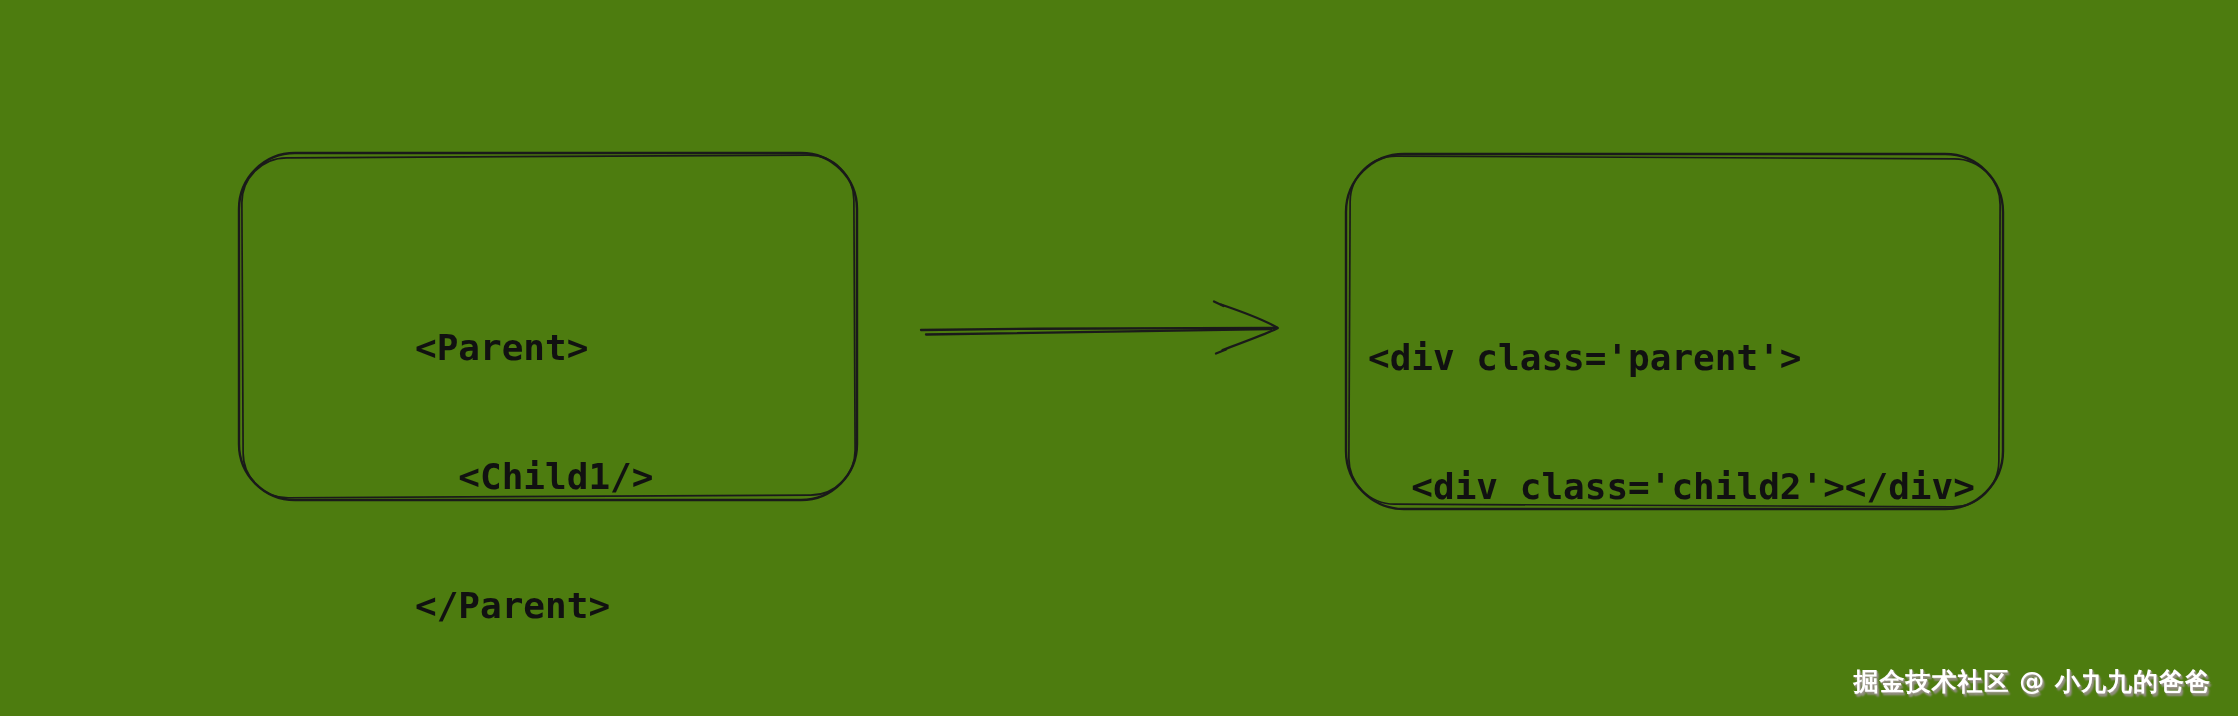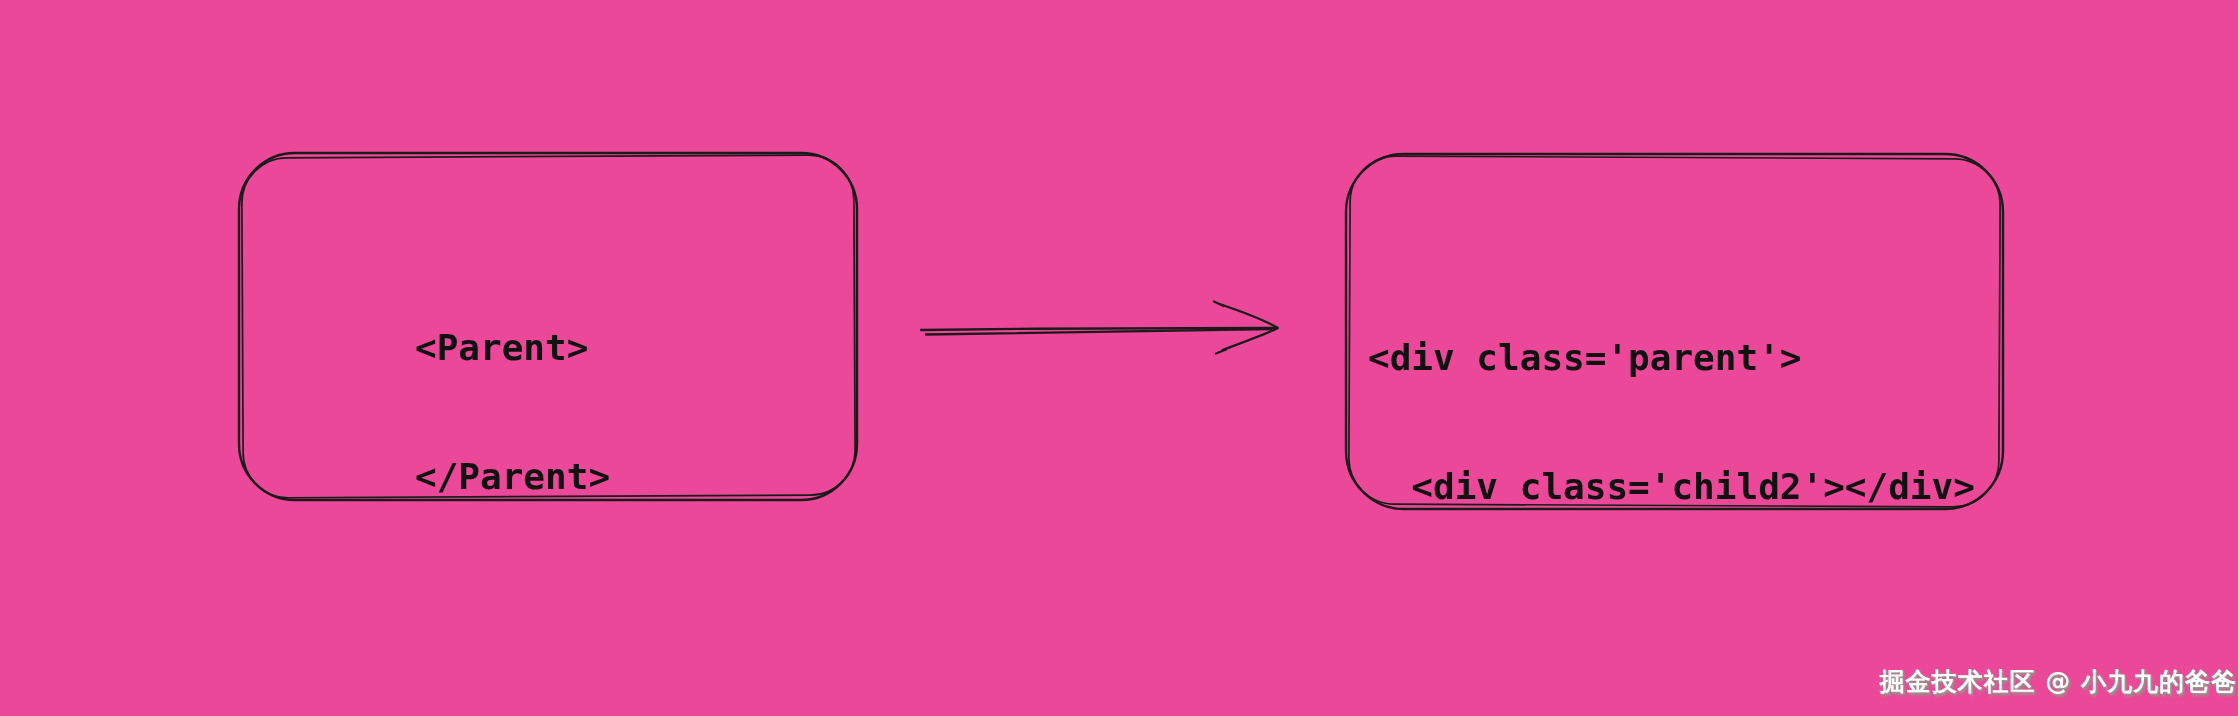--- a/index.html
+++ b/index.html
@@ -4,21 +4,21 @@
 <style>
   html, body {
     margin: 0;
     padding: 0;
     background: #ffffff;
   }
   .canvas {
     position: relative;
     width: 2238px;
     height: 716px;
-    background: #ec4899;
+    background: #4d7c0f;
     overflow: hidden;
     font-family: "DejaVu Sans", sans-serif;
   }
   .sketch-layer {
     position: absolute;
     left: 0;
     top: 0;
     width: 2238px;
     height: 716px;
     display: block;
@@ -41,21 +41,21 @@
     line-height: 43px;
     color: #111111;
     white-space: pre;
     letter-spacing: 0;
   }
   .code-left  { left: 415px;  top: 240px; }
   .code-right { left: 1368px; top: 250px; }
   .code-line { white-space: pre; }
   .watermark {
     position: absolute;
-    right: 1px;
+    right: 27px;
     bottom: 18px;
     font-family: "DejaVu Sans", sans-serif;
     font-weight: 700;
     font-size: 25px;
     letter-spacing: 1px;
     color: #ffffff;
     text-shadow: 2px 3px 2px #968e88, 1px 1px 1px #b3aca6;
     white-space: nowrap;
   }
 </style>
@@ -81,20 +81,21 @@
     </g>
 
     <g>
       <rect class="pass1" x="1346" y="154" width="657" height="355" rx="58" stroke="#1a1a1a"></rect>
       <rect class="pass2" x="1349.5" y="157.5" width="650" height="348" rx="46" transform="rotate(0.28 1674 331)" stroke="#1a1a1a"></rect>
     </g>
   </svg>
 
   <div class="code-block code-left">
     <div class="code-line">&lt;Parent&gt;</div>
+    <div class="code-line">  &lt;Child1/&gt;</div>
     <div class="code-line">&lt;/Parent&gt;</div>
   </div>
 
   <div class="code-block code-right">
     <div class="code-line">&lt;div class='parent'&gt;</div>
     <div class="code-line">  &lt;div class='child2'&gt;&lt;/div&gt;</div>
     
   </div>
 
   <div class="watermark">掘金技术社区 @ 小九九的爸爸</div>

